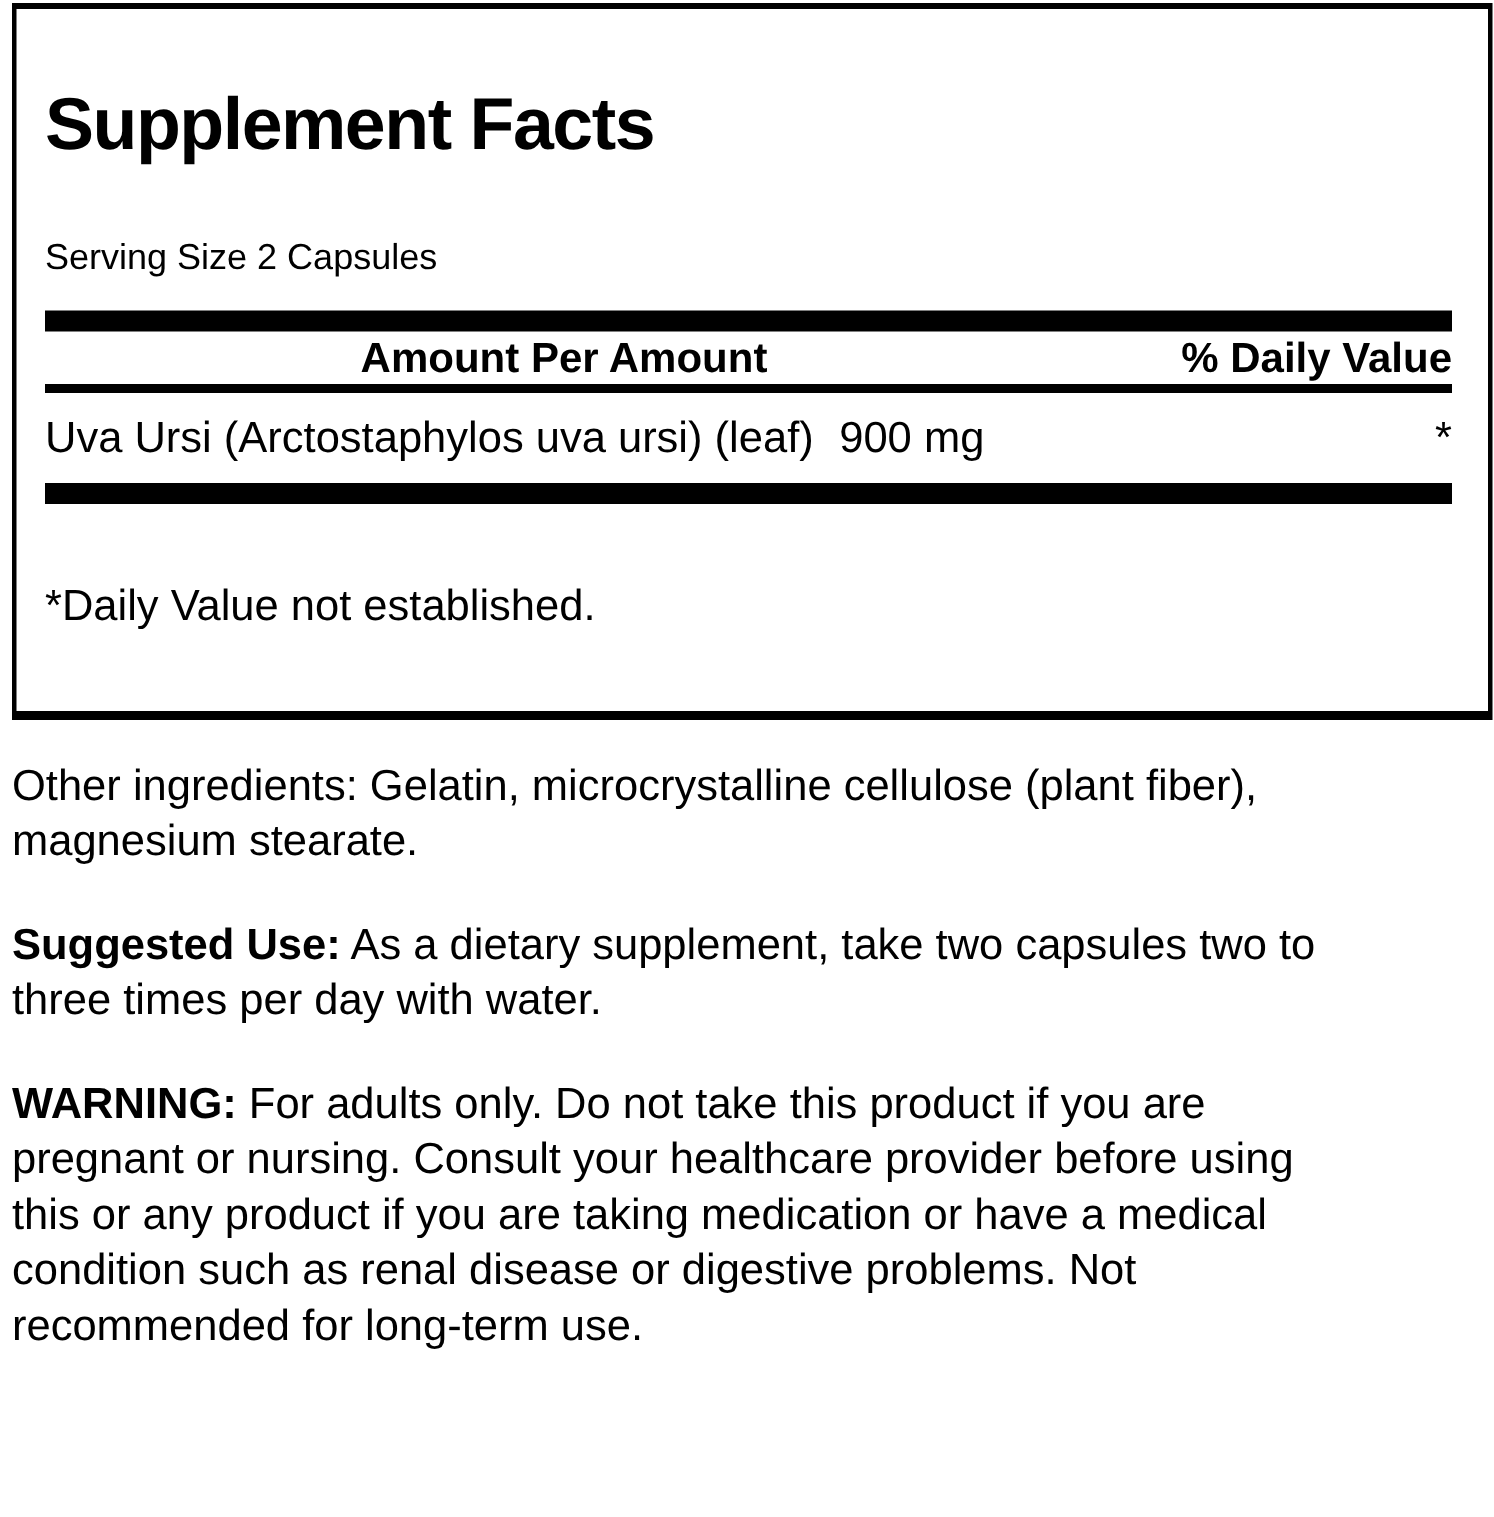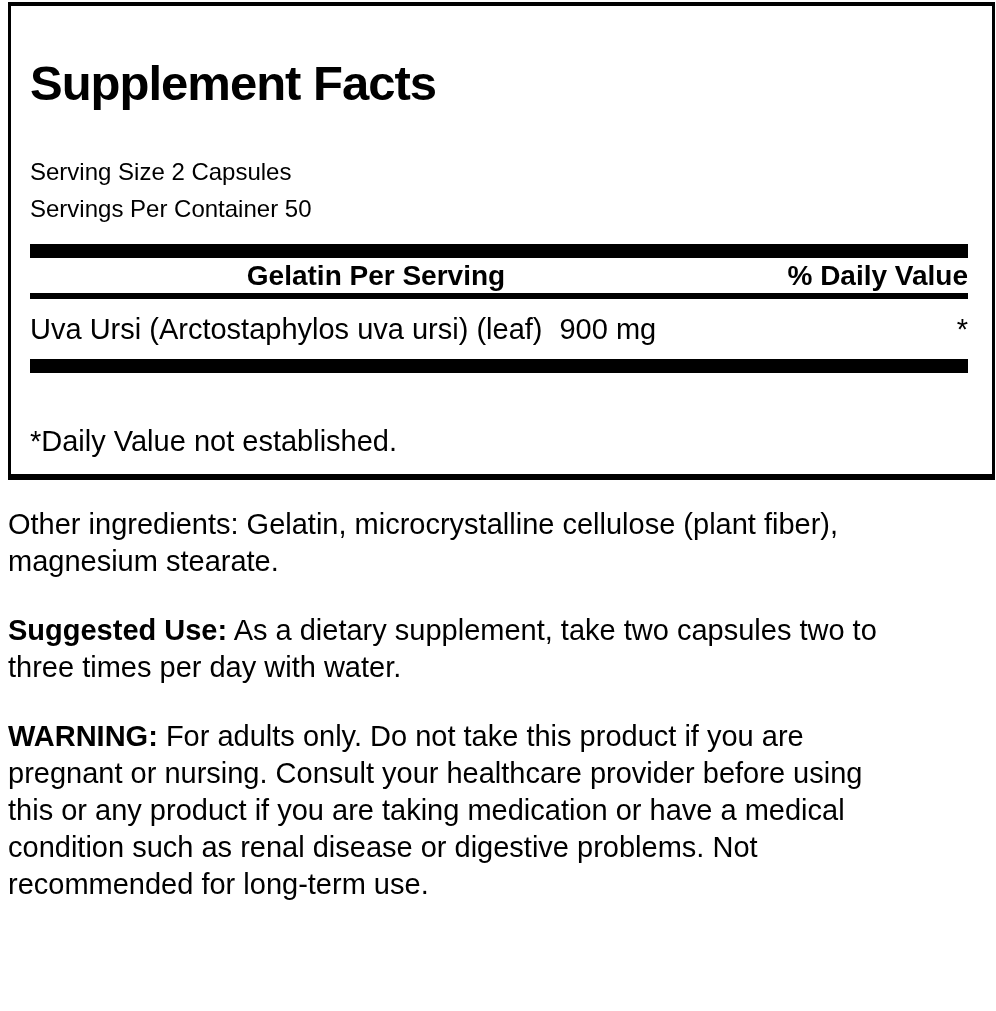--- a/index.html
+++ b/index.html
@@ -101,27 +101,26 @@
 </head>
 <body>
 
 <div class="page">
 
   <div class="facts-box">
     <h1 class="facts-title">Supplement Facts</h1>
 
     <div class="serving-block">
       <div>Serving Size 2 Capsules</div>
-      <div>Servings Per Container 50</div>
     </div>
 
     <div class="bar bar-thick bar-top"></div>
 
     <div class="head-row">
-      <div class="head-amount">Gelatin Per Serving</div>
+      <div class="head-amount">Amount Per Amount</div>
       <div class="head-dv">% Daily Value</div>
     </div>
 
     <div class="bar bar-thin"></div>
 
     <div class="ing-row">
       <span class="ing-name">Uva Ursi (Arctostaphylos uva ursi) (leaf)</span>
       <span class="ing-amount">900 mg</span>
       <span class="ing-dv">*</span>
     </div>

